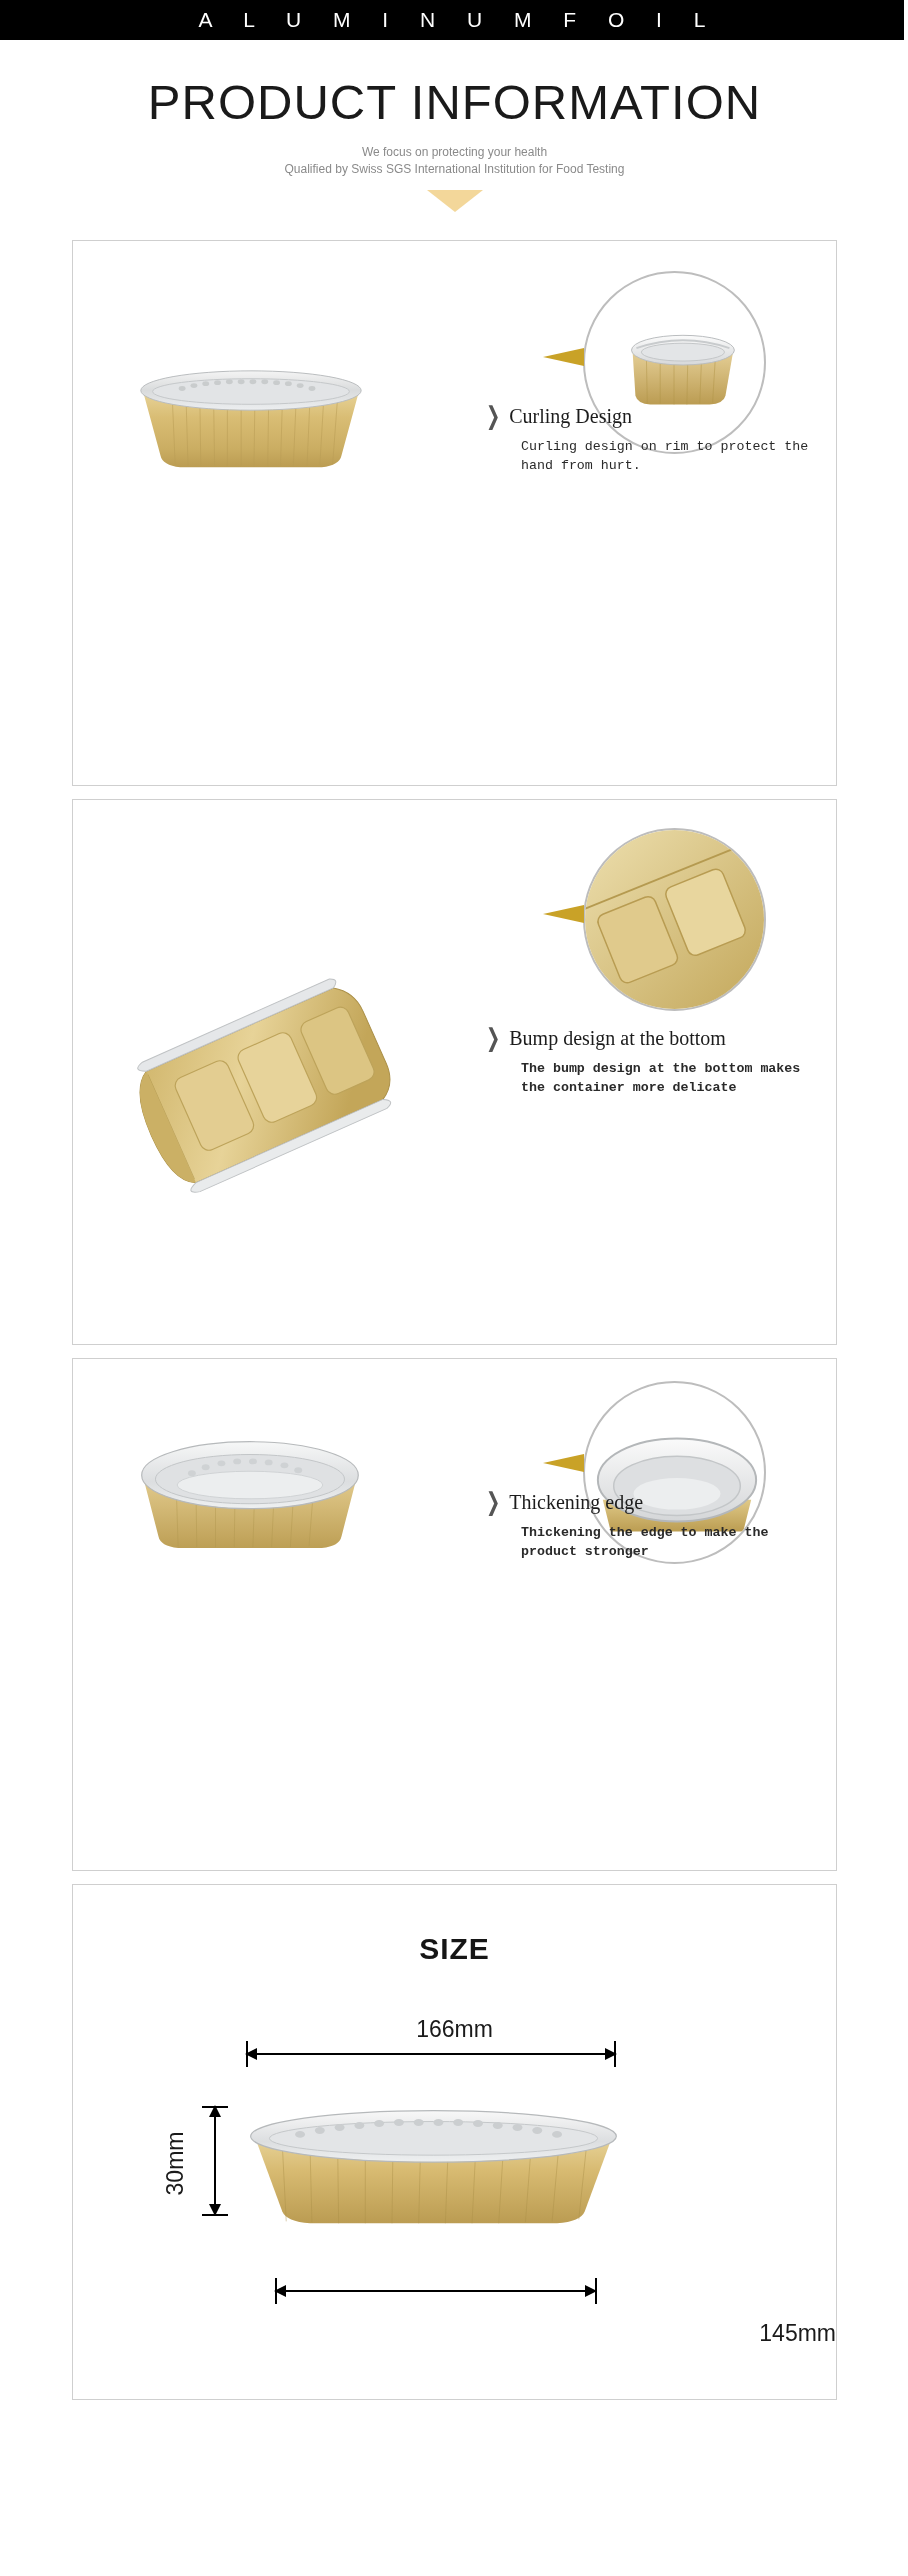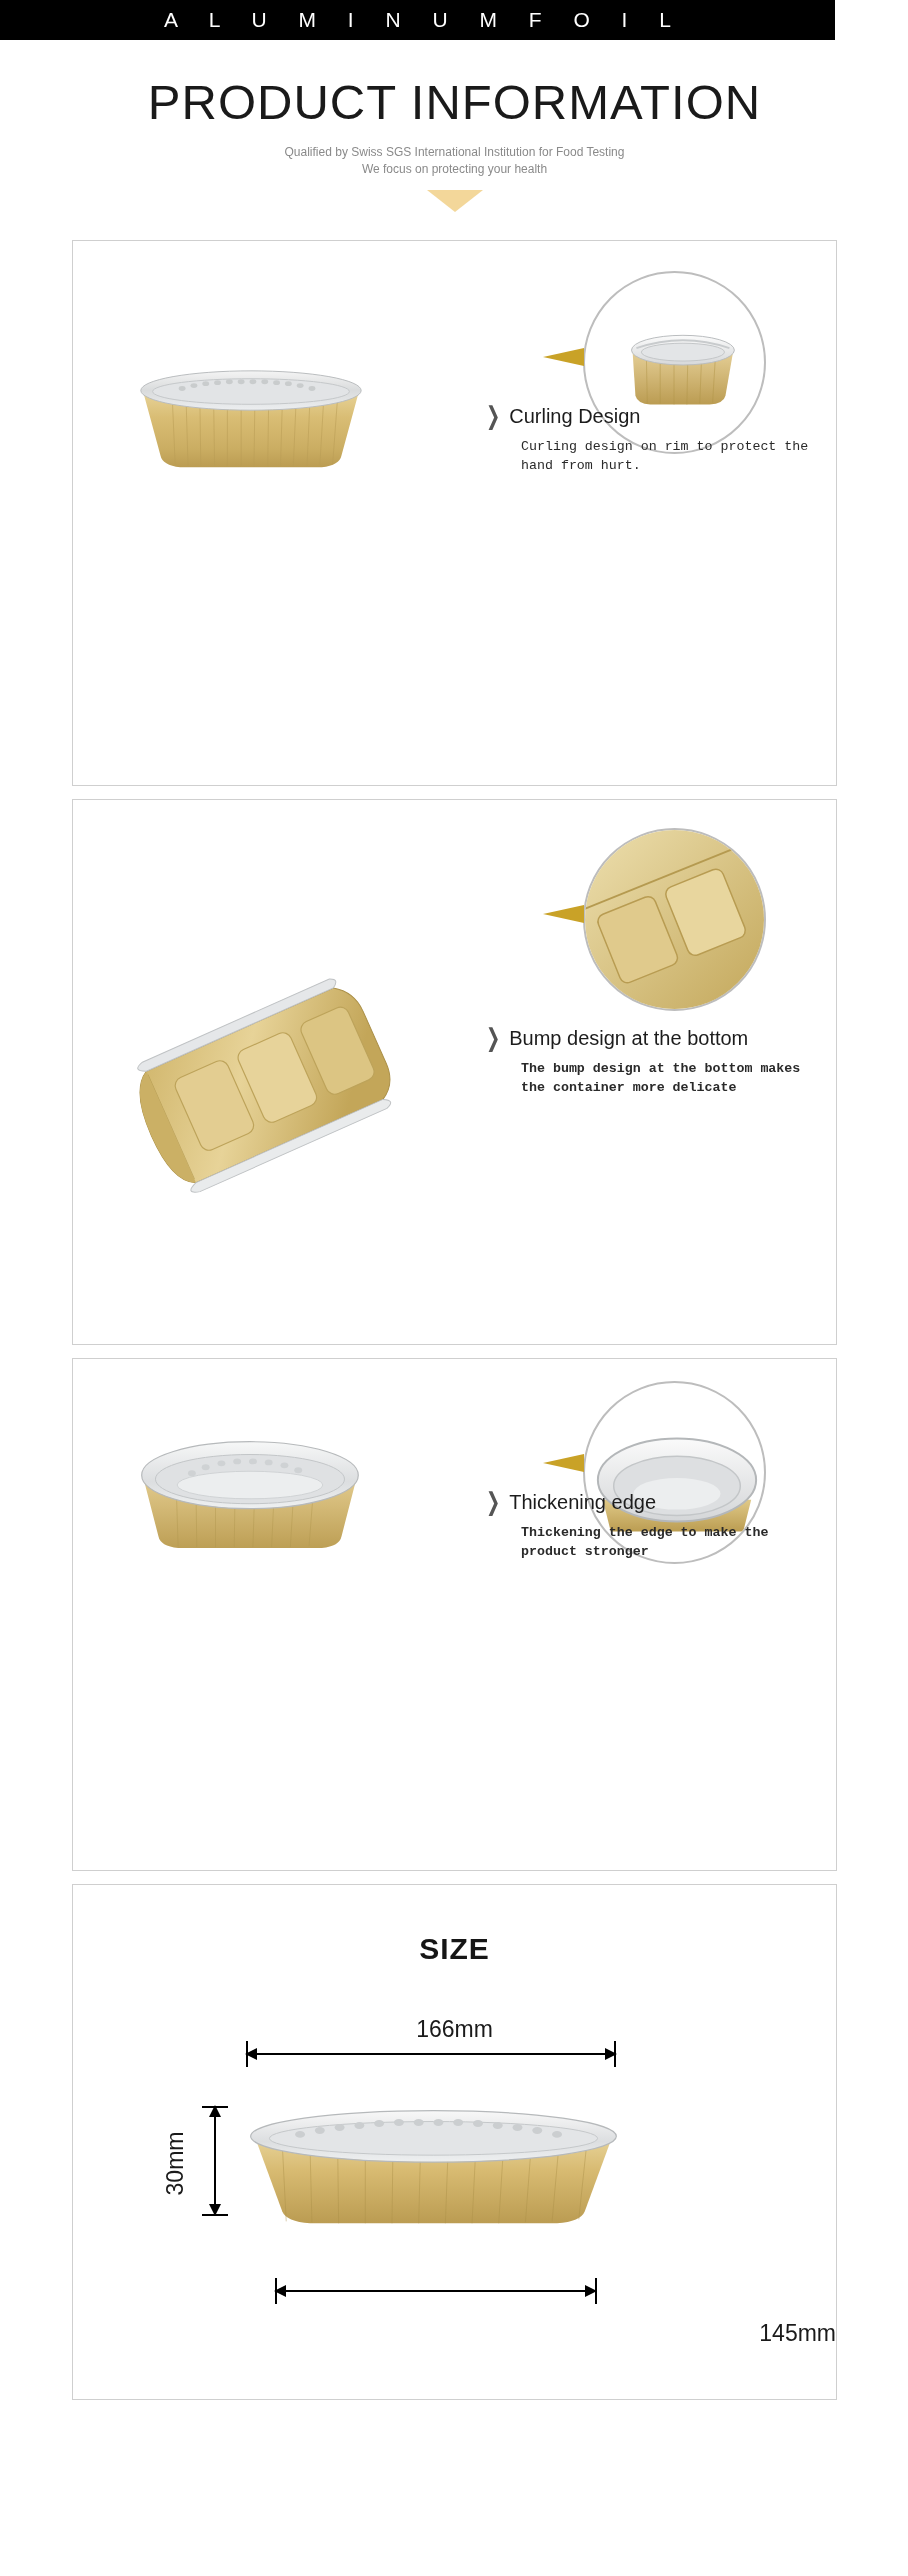--- a/index.html
+++ b/index.html
@@ -11,21 +11,21 @@
   .page {
     width: 909px;
     min-height: 2576px;
     background: #ffffff;
     position: relative;
     overflow: hidden;
   }
 
   
   .topbar {
-    width: 835px;
+    width: 904px;
     height: 40px;
     background: #000000;
     display: flex;
     align-items: center;
     justify-content: center;
   }
   .topbar-text {
     color: #ffffff;
     font-size: 21px;
     letter-spacing: 13px;
@@ -123,21 +123,21 @@
     color: #555;
     font-size: 17px;
     line-height: 1;
     transform: scaleY(1.45);
     display: inline-block;
   }
   .feature-title {
     font-size: 20px;
     color: #1c1c1c;
     font-weight: 400;
-    font-family: Liberation Sans, sans-serif;
+    font-family: Liberation Serif, serif;
   }
   .feature-desc {
     margin-top: 9px;
     margin-left: 35px;
     font-size: 13.3px;
     line-height: 19px;
     color: #2a2a2a;
     font-weight: bold;
     max-width: 296px;
     font-family: Liberation Mono, monospace;
@@ -222,22 +222,22 @@
 
 <div class="page">
 
   <div class="topbar">
     <div class="topbar-text">A L U M I N U M   F O I L</div>
   </div>
 
   <div class="header">
     <div class="header-title">PRODUCT INFORMATION</div>
     <div class="header-sub">
+      <div>We focus on protecting your health</div>
       <div>Qualified by Swiss SGS International Institution for Food Testing</div>
-      <div>We focus on protecting your health</div>
     </div>
     <div class="header-arrow"></div>
   </div>
 
   <div class="card" id="card-1">
     <div class="card-inner">
 
       <svg class="product-figure" viewBox="0 0 420 553">
         <defs>
           <linearGradient id="goldA" x1="0" y1="0" x2="0" y2="1">

